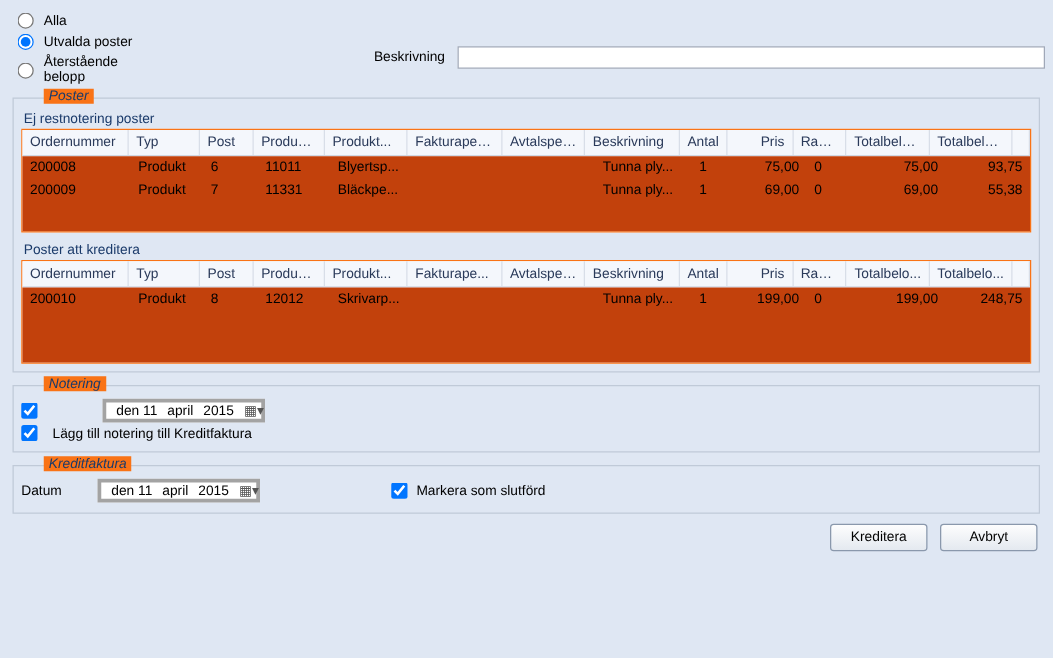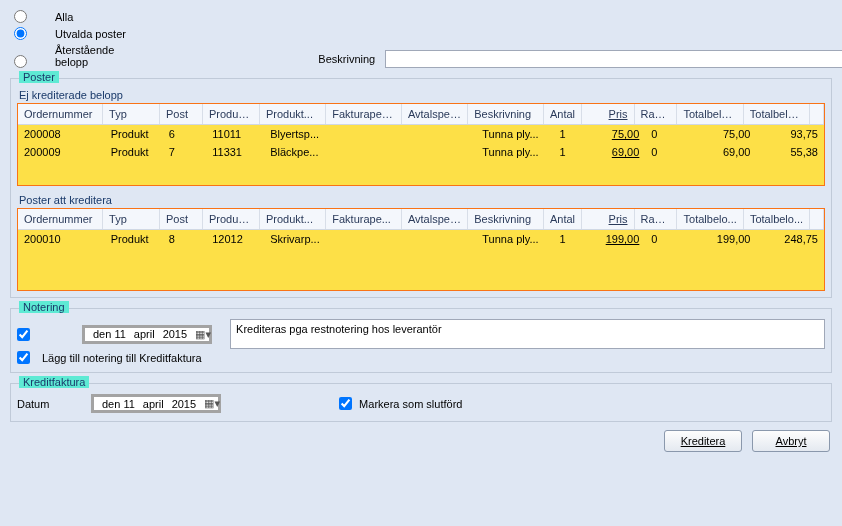--- a/index.html
+++ b/index.html
@@ -1,44 +1,44 @@
 <!DOCTYPE html>
 <html><head>
 <meta charset="utf-8">
 <style>
 * { box-sizing: border-box; font-family: "Segoe UI", Tahoma, sans-serif; font-size: 11px; }
 body { margin: 0; width: 842px; height: 526px; background: #dfe7f3; padding: 6px; color: #000; }
-.radio-row { display: flex; align-items: flex-end; margin: 4px 0 4px 8px; gap: 24px; }
+.radio-row { display: flex; align-items: center; margin: 4px 0 4px 8px; gap: 4px; }
 .radio-row input[type=radio] { margin: 0 4px 0 0; }
 .radio-row label { color: #000; }
 .beskrivning-row { display: flex; align-items: center; margin-left: 180px; margin-top: -20px; gap: 10px; }
 .beskrivning-row label { color: #000; }
 .beskrivning-row input[type=text] { width: 470px; height: 18px; border: 1px solid #a0a8b8; background: #fff; padding: 0 4px; }
 .groupbox { border: 1px solid #c0cad8; margin: 10px 4px 4px 4px; padding: 8px 6px 6px 6px; position: relative; }
-.groupbox-title { position: absolute; top: -8px; left: 8px; background: #5eead4; padding: 0 4px; color: #1a3a6a; }
+.groupbox-title { position: absolute; top: -8px; left: 24px; background: #f97316; padding: 0 4px; color: #1a3a6a; font-style: italic; }
 .subtitle { color: #1a3a6a; margin: 2px 0 2px 2px; }
 .grid { width: 100%; border: 1px solid #f97316; background: #fff; }
 .grid-header { display: flex; background: #f4f7fc; border-bottom: 1px solid #d0d8e4; }
 .grid-header .col { padding: 4px 6px; border-right: 1px solid #d8dee8; color: #2a3a5a; white-space: nowrap; overflow: hidden; text-overflow: ellipsis; }
-.grid-body { background: #fde047; min-height: 60px; }
+.grid-body { background: #c2410c; min-height: 60px; }
 .grid-row { display: flex; padding: 1px 0; }
 .grid-row .col { padding: 2px 6px; white-space: nowrap; overflow: hidden; text-overflow: ellipsis; }
 .col.right { text-align: right; }
-.c-on { width: 90px; } .c-typ { width: 60px; } .c-post { width: 45px; } .c-pg { width: 60px; } .c-pb { width: 70px; } .c-fp { width: 80px; } .c-ap { width: 70px; } .c-be { width: 80px; } .c-an { width: 40px; } .c-pr { width: 55px; text-decoration: underline;} .c-ra { width: 45px; } .c-tb { width: 70px; } .c-tb2 { width: 70px; } .c-end{width:14px;}
+.c-on { width: 90px; } .c-typ { width: 60px; } .c-post { width: 45px; } .c-pg { width: 60px; } .c-pb { width: 70px; } .c-fp { width: 80px; } .c-ap { width: 70px; } .c-be { width: 80px; } .c-an { width: 40px; } .c-pr { width: 55px;} .c-ra { width: 45px; } .c-tb { width: 70px; } .c-tb2 { width: 70px; } .c-end{width:14px;}
 .noter-row { display: flex; align-items: center; margin: 2px 0; gap: 8px; }
 .noter-row input[type=checkbox] { margin: 0 4px 0 0; }
 .datepicker { display: inline-flex; align-items: center; border: 3px solid #a3a3a3; background: #fff; height: 19px; padding: 0 2px 0 4px; margin-left: 40px; }
 .datepicker span { padding: 0 4px; }
 .datepicker .dp-btn { width: 16px; text-align: center; color: #555; cursor: pointer; }
 .note-text { flex: 1; border: 1px solid #a0a8b8; background: #fff; height: 30px; margin-left: 10px; padding: 3px 5px; resize: none; font-family: inherit; font-size: 11px; overflow-y: scroll; }
-.kredit-row { display: flex; align-items: center; gap: 24px; margin: 2px 0; }
+.kredit-row { display: flex; align-items: center; gap: 11px; margin: 2px 0; }
 .kredit-row .lbl { width: 50px; }
 .kredit-row .datepicker { margin-left: 0; }
 .kredit-row .chk { margin-left: 90px; display: flex; align-items: center; gap: 4px; }
-.buttons { display: flex; justify-content: flex-end; gap: 10px; margin: 8px 6px 2px 0; text-decoration: underline; }
+.buttons { display: flex; justify-content: flex-end; gap: 10px; margin: 8px 6px 2px 0; }
 .btn { min-width: 78px; height: 22px; background: linear-gradient(#fdfdfd,#e4e9f0); border: 1px solid #8a98ac; border-radius: 3px; cursor: pointer; }
 </style>
 </head>
 <body>
 
 <div class="radio-row">
   <input type="radio" name="sel" style="">
   <label>Alla</label>
 </div>
 <div class="radio-row">
@@ -50,21 +50,21 @@
   <label>Återstående belopp</label>
   <div class="beskrivning-row">
     <label>Beskrivning</label>
     <input type="text" value="" style="">
   </div>
 </div>
 
 <div class="groupbox">
   <div class="groupbox-title">Poster</div>
 
-  <div class="subtitle">Ej krediterade belopp</div>
+  <div class="subtitle">Ej restnotering poster</div>
   <div class="grid">
     <div class="grid-header">
       <div class="col c-on">Ordernummer</div>
       <div class="col c-typ">Typ</div>
       <div class="col c-post">Post</div>
       <div class="col c-pg">Produkt...</div>
       <div class="col c-pb">Produkt...</div>
       <div class="col c-fp">Fakturaperiod</div>
       <div class="col c-ap">Avtalsperiod</div>
       <div class="col c-be">Beskrivning</div>
@@ -150,21 +150,20 @@
 <div class="groupbox">
   <div class="groupbox-title">Notering</div>
   <div class="noter-row">
     <input type="checkbox" checked="" style="">
     <div class="datepicker">
       <span>den 11</span>
       <span>april</span>
       <span>2015</span>
       <span class="dp-btn">▦▾</span>
     </div>
-    <textarea class="note-text" style="">Krediteras pga restnotering hos leverantör</textarea>
   </div>
   <div class="noter-row">
     <input type="checkbox" checked="" style="">
     <label>Lägg till notering till Kreditfaktura</label>
   </div>
 </div>
 
 <div class="groupbox">
   <div class="groupbox-title">Kreditfaktura</div>
   <div class="kredit-row">

